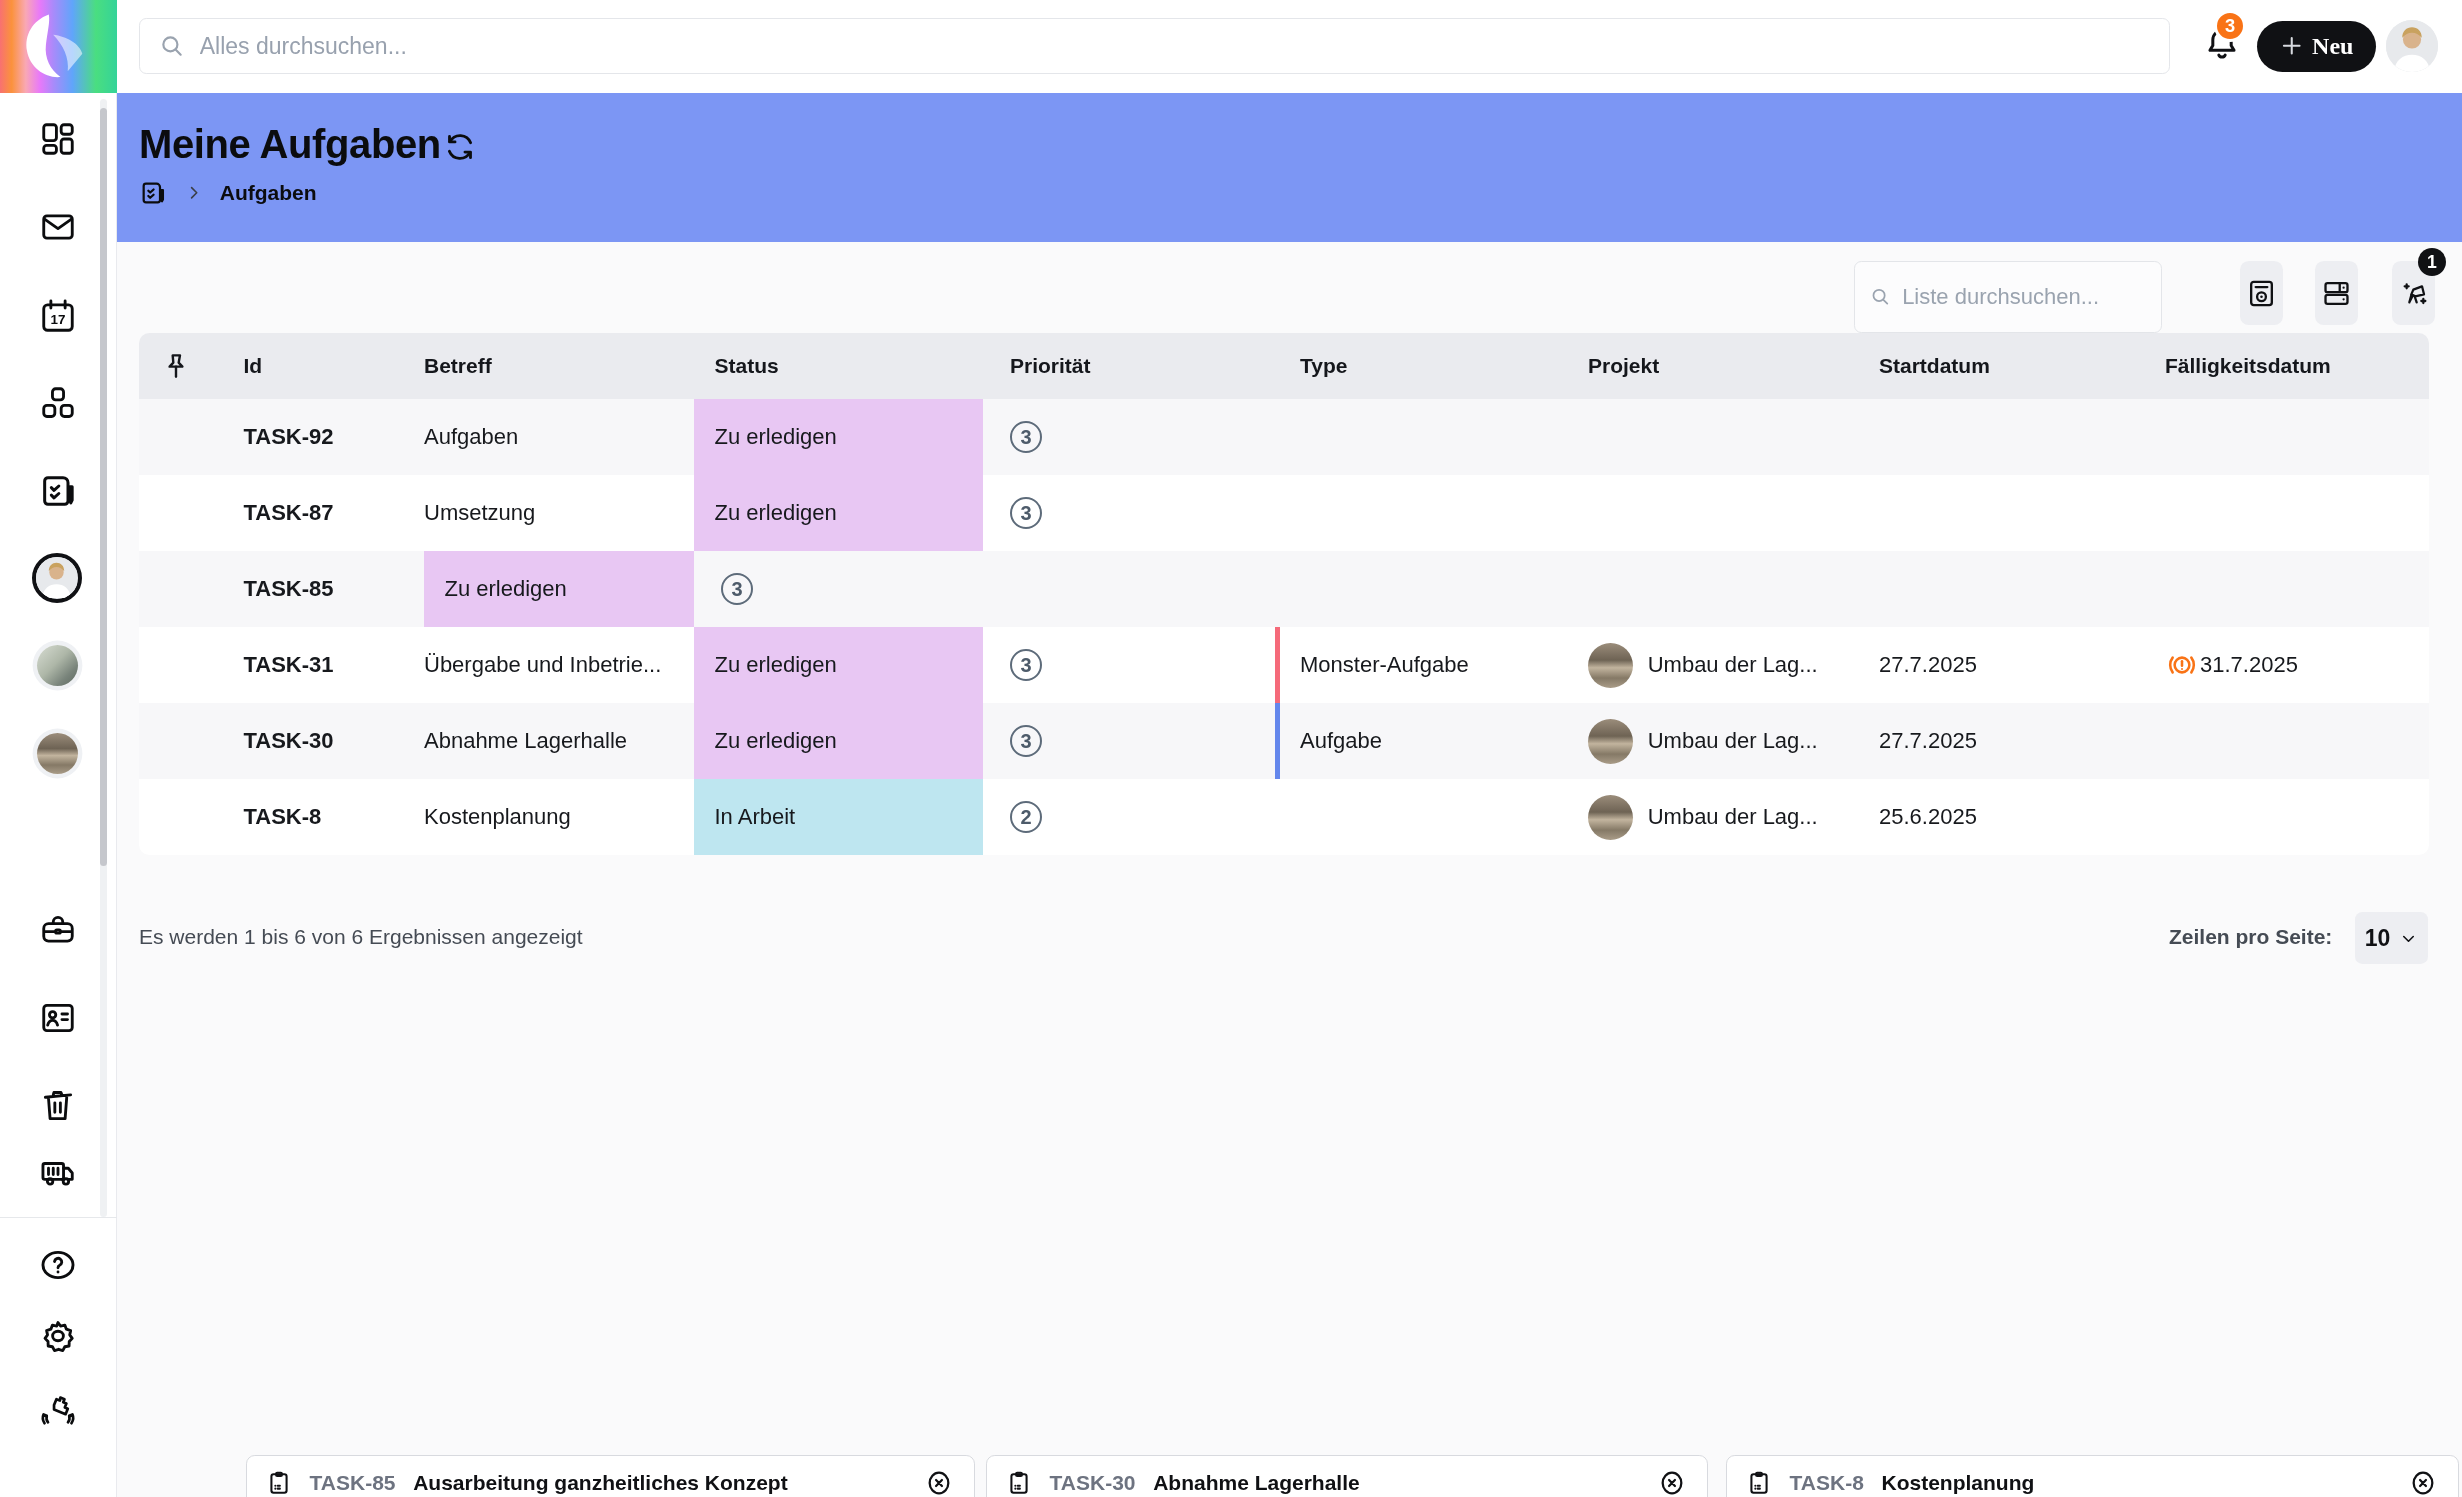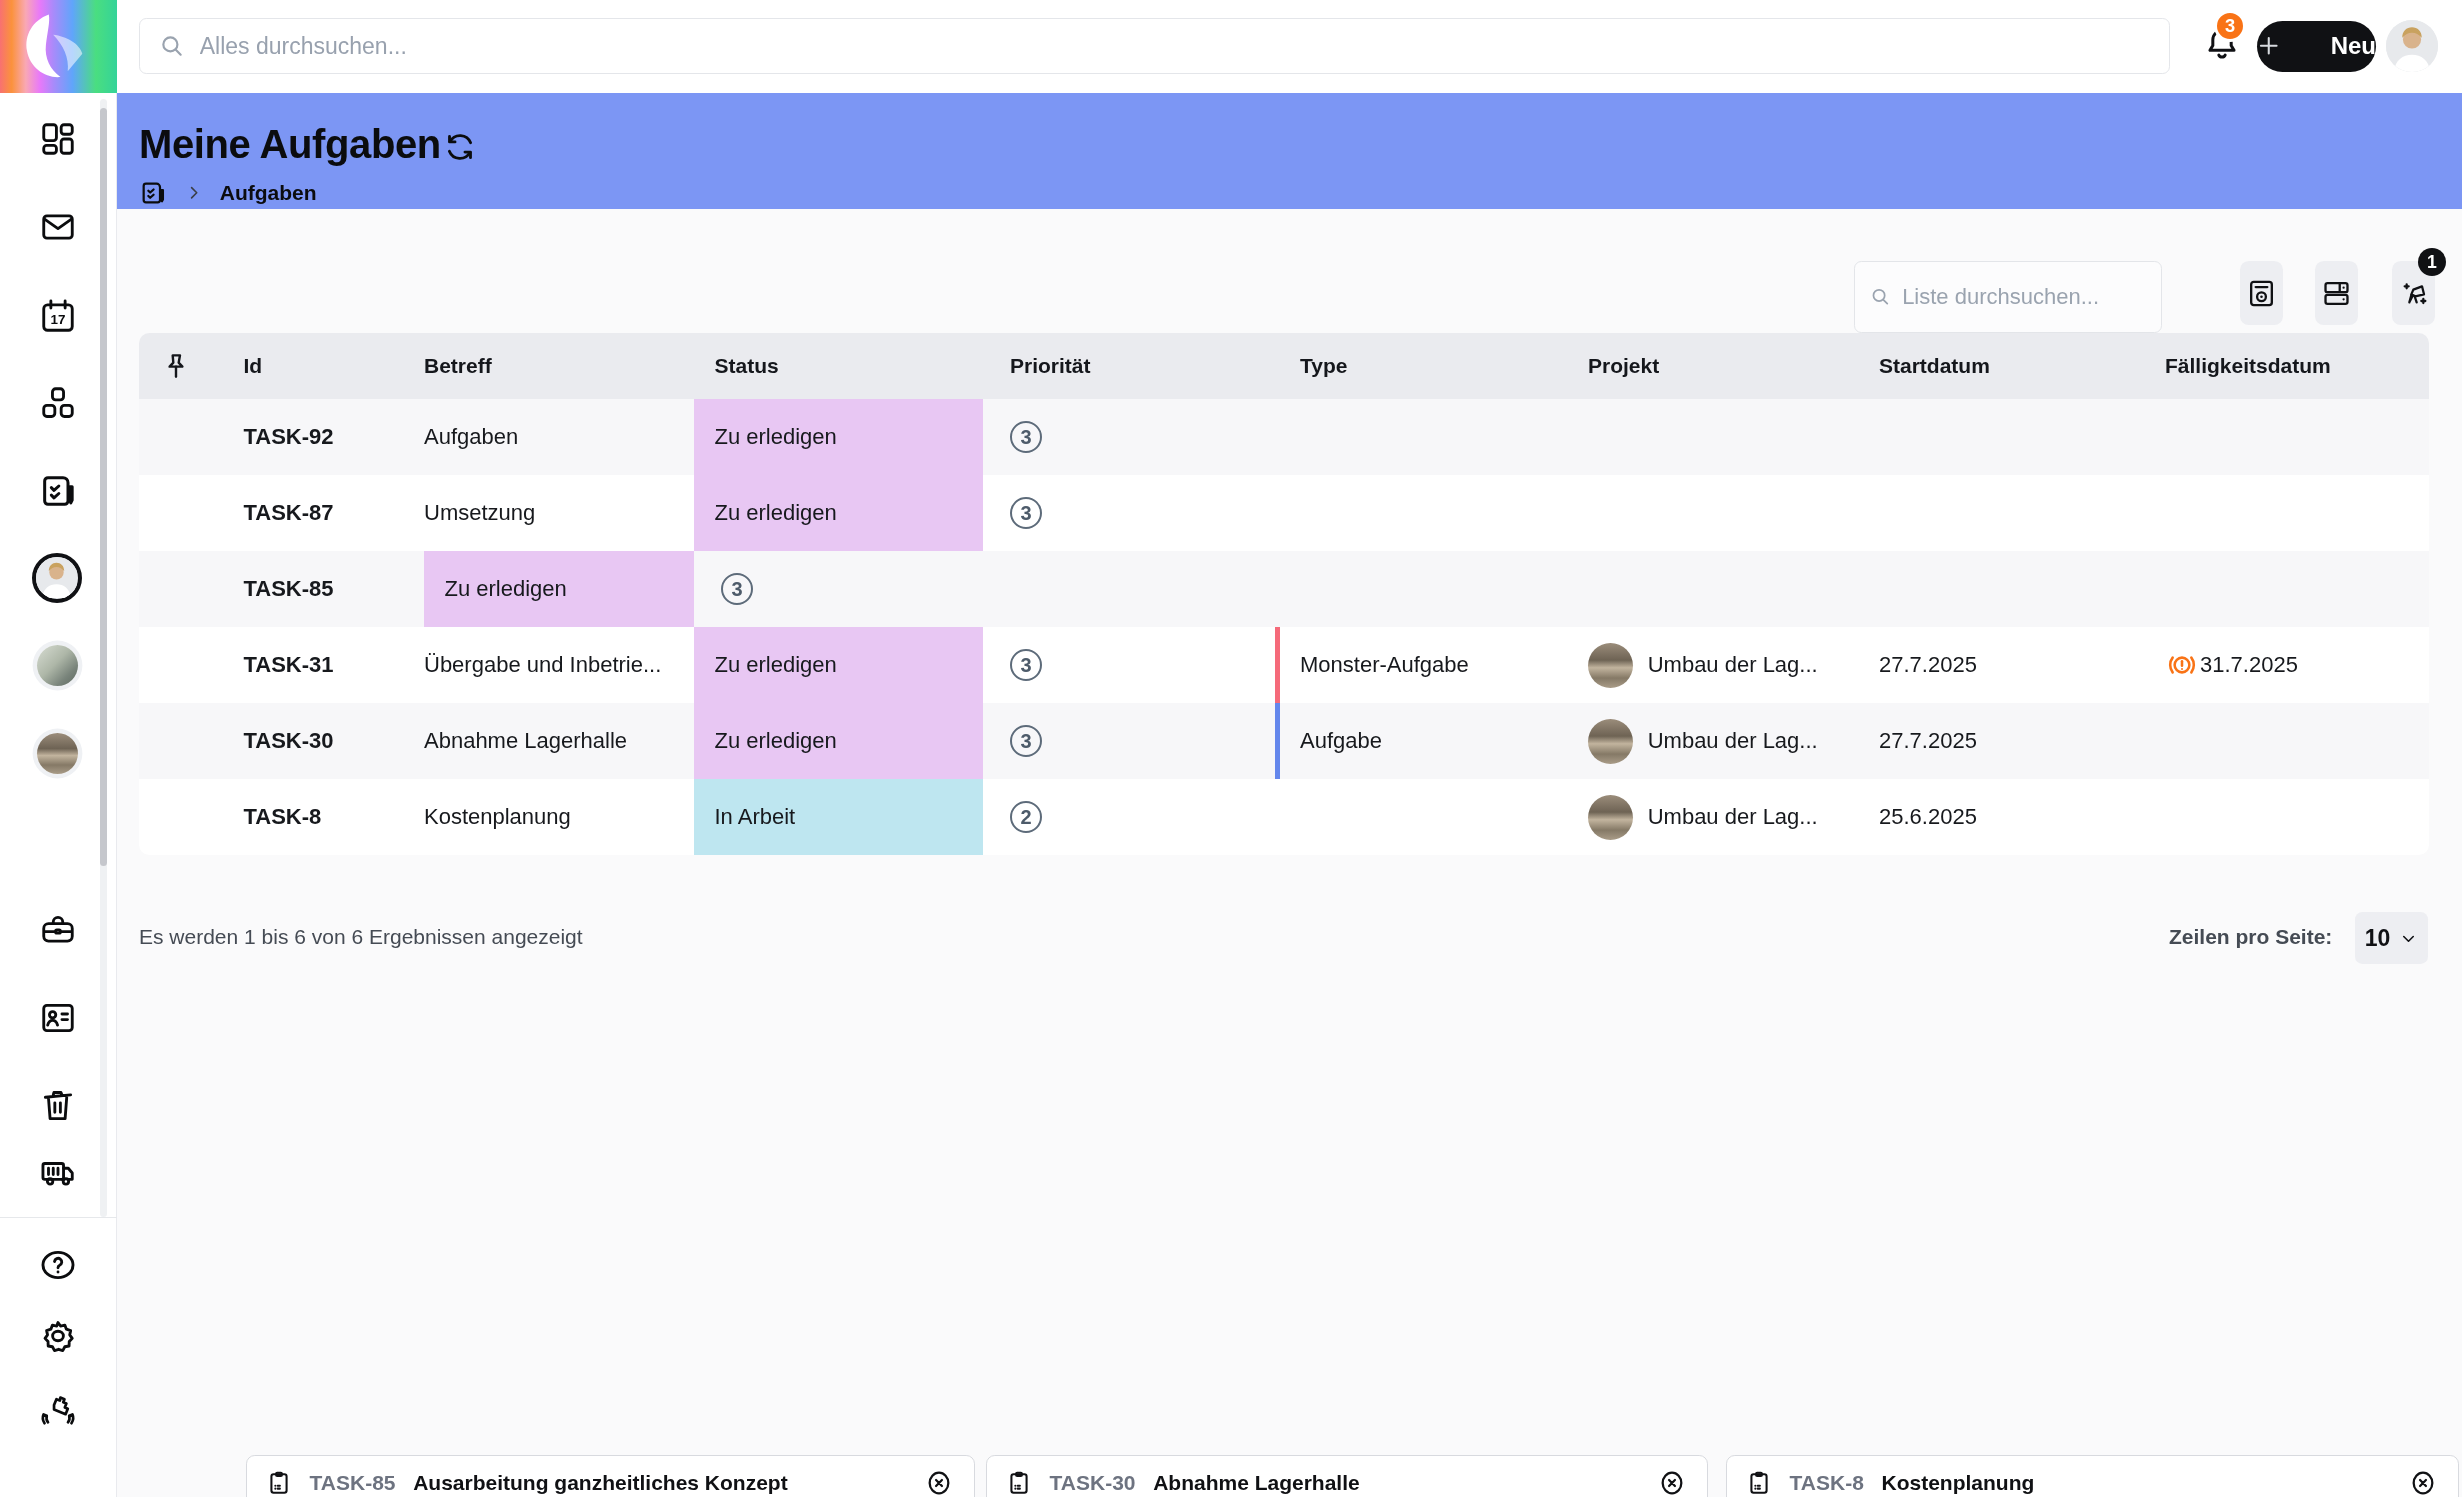--- a/index.html
+++ b/index.html
@@ -22,26 +22,26 @@
   .scroll-track { position:absolute; left:100px; top:99px; width:7.3px; height:1118px; background:#EFF1F3; border-radius:3.7px; }
   .scroll-thumb { position:absolute; left:100px; top:108px; width:7.3px; height:758px; background:#C5C7CC; border-radius:3.7px; }
 
   
   .topbar { position:absolute; left:117px; top:0; width:2345px; height:93px; background:#FFFFFF; }
   .g-search { position:absolute; left:22px; top:18.3px; width:2031px; height:56px; border:1.5px solid #E4E6EA; border-radius:7.3px; background:#fff; display:flex; align-items:center; padding:0 19px; gap:14.7px; }
   .g-search input { border:none; outline:none; flex:1; font-size:23px; color:#4B5563; font-family:"Liberation Sans",sans-serif; background:transparent; }
   .g-search input::placeholder { color:#98A1AE; }
   .bell { position:absolute; left:2086px; top:25px; width:38px; height:38px; color:#101114; cursor:pointer; }
   .bell-badge { position:absolute; left:2097px; top:10.3px; width:32px; height:32px; background:#F97316; border:3.7px solid #fff; border-radius:50%; color:#fff; font-size:18.3px; font-weight:700; display:flex; align-items:center; justify-content:center; }
-  .neu-btn { position:absolute; left:2140px; top:20.5px; width:119px; height:51px; border-radius:26px; background:#101114; display:flex; align-items:center; justify-content:space-between; gap:9px; cursor:pointer; }
+  .neu-btn { position:absolute; left:2140px; top:20.5px; width:119px; height:51px; border-radius:26px; background:#101114; display:flex; align-items:center; justify-content:center; gap:9px; cursor:pointer;font-family:Liberation Serif, serif; }
   .neu-btn span { color:#fff; font-size:24px; font-weight:700; }
   .avatar-top { position:absolute; left:2269px; top:20px; width:52px; height:52px; border-radius:50%; overflow:hidden; background:#E9EBEE; cursor:pointer; }
 
   
-  .banner { position:absolute; left:117px; top:93px; width:2345px; height:116px; background:#7C96F4; }
+  .banner { position:absolute; left:117px; top:93px; width:2345px; height:149px; background:#7C96F4; }
   .page-title { position:absolute; left:22px; top:29px; font-size:40px; font-weight:700; color:#0B0C0E; letter-spacing:-0.4px; }
   .refresh { position:absolute; left:326px; top:37px; width:34px; height:34px; color:#0B0C0E; cursor:pointer; }
   .crumb { position:absolute; left:22px; top:86px; display:flex; align-items:center; gap:17.6px; }
   .crumb .clip { color:#0B0C0E; }
   .crumb-label { font-size:21px; font-weight:700; color:#0B0C0E; cursor:pointer; }
 
   
   .l-search { position:absolute; left:1854px; top:261px; width:308px; height:72px; border:1.5px solid #E3E5E9; border-radius:7.3px; background:#FCFCFD; display:flex; align-items:center; padding:0 14.7px; gap:11.7px; }
   .l-search input { border:none; outline:none; width:100%; font-size:22px; color:#4B5563; background:transparent; font-family:"Liberation Sans",sans-serif; }
   .l-search input::placeholder { color:#9AA3AF; }

